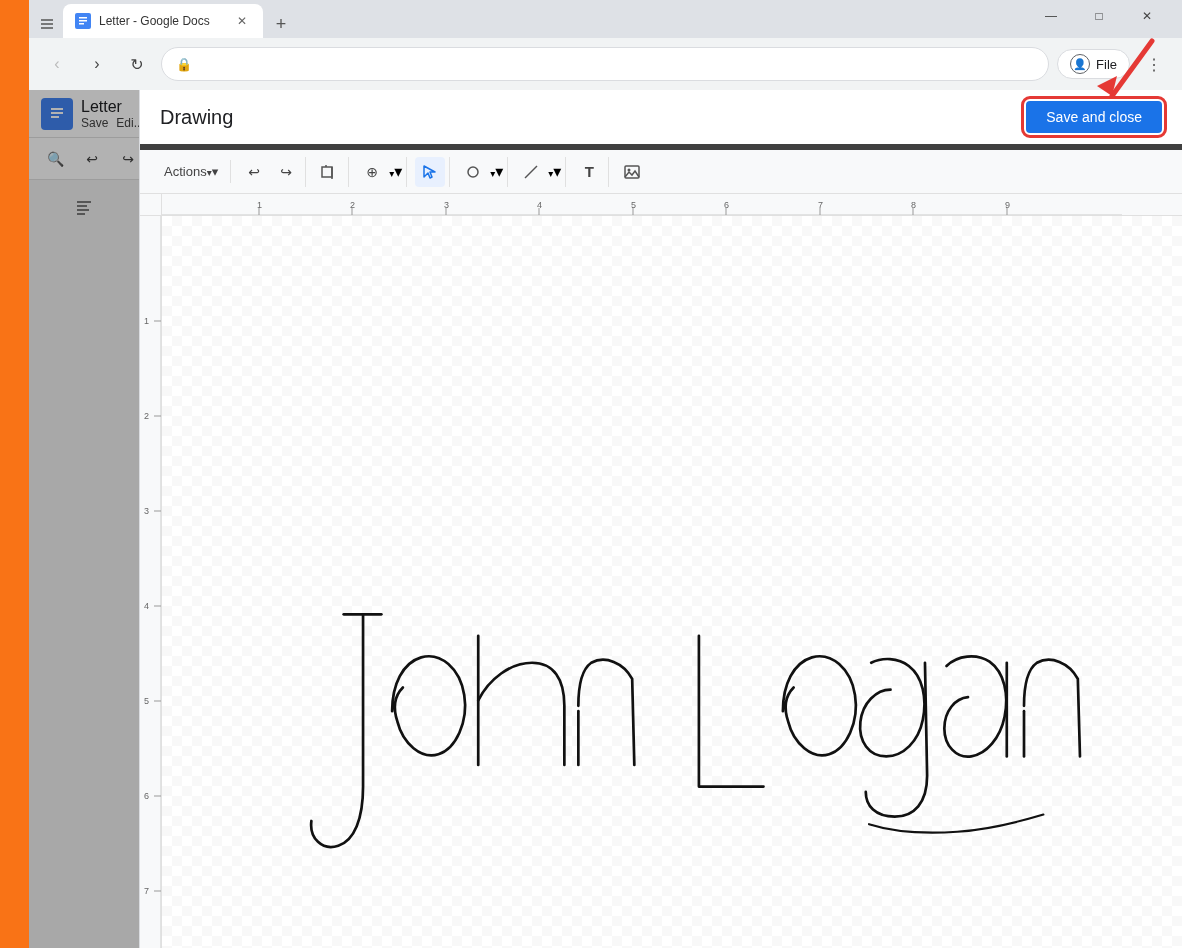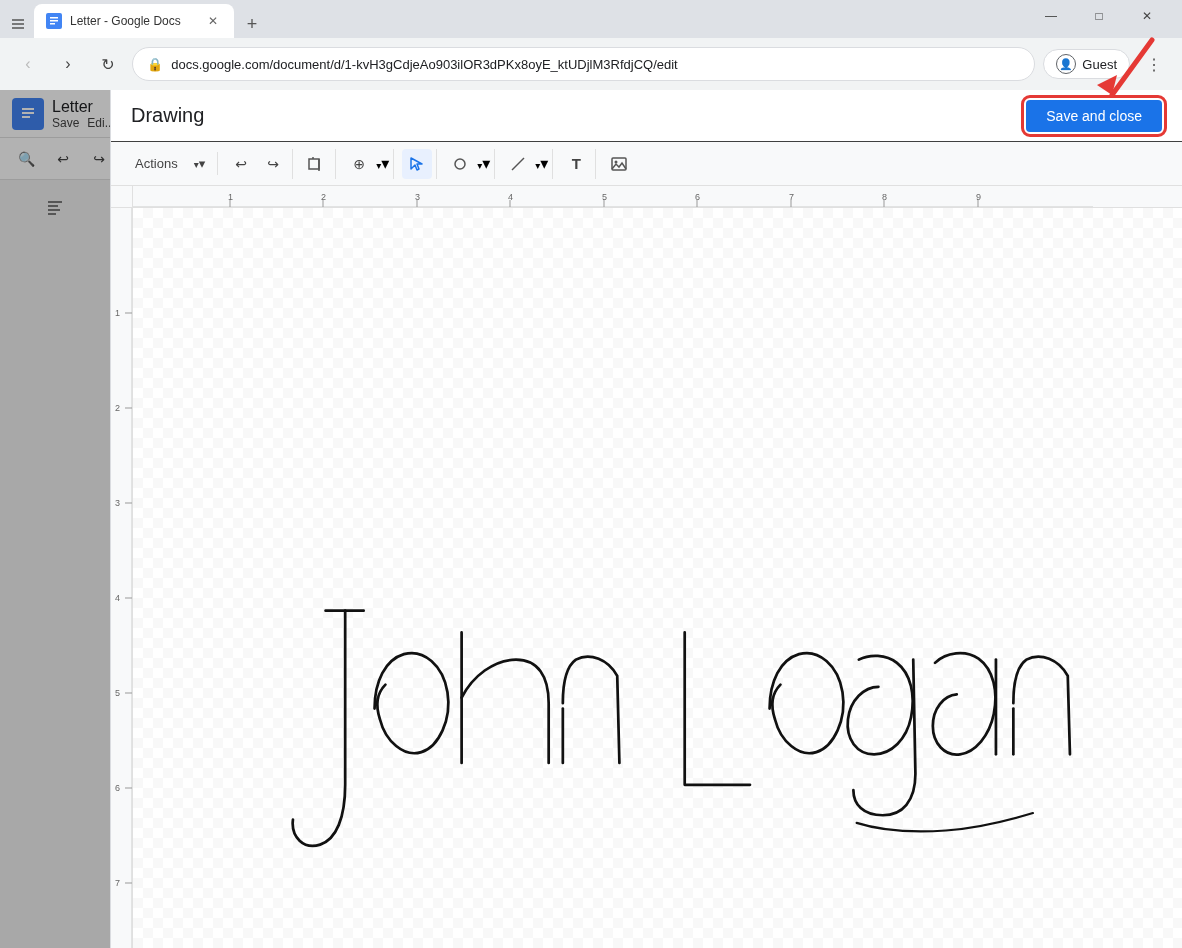--- a/index.html
+++ b/index.html
@@ -11,20 +11,21 @@
       background: #e8eaf0;
     }
 
     
     .browser-frame {
       width: 1182px;
       height: 948px;
       display: flex;
       flex-direction: column;
       background: #f97316;
+      padding-left: 29px;
     }
 
     
     .tab-bar {
       height: 38px;
       background: #dee1e6;
       display: flex;
       align-items: flex-end;
       padding: 0 8px;
       padding-left: 4px;
@@ -270,25 +271,25 @@
       right: 0;
       bottom: 0;
       background: white;
       z-index: 20;
       display: flex;
       flex-direction: column;
       border-left: 1px solid #dadce0;
     }
 
     .dialog-header {
-      height: 52px;
+      height: 60px;
       display: flex;
       align-items: center;
       padding: 0 20px;
-      border-bottom: 1px solid #404040;
+      border-bottom: 6px solid #404040;
       background: #fff;
     }
 
     .dialog-title {
       font-size: 20px;
       color: #202124;
       flex: 1;
     }
 
     .save-close-btn {
@@ -345,21 +346,21 @@
     .actions-btn {
       background: none;
       border: none;
       cursor: pointer;
       padding: 4px 8px;
       border-radius: 4px;
       font-size: 13px;
       color: #444;
       display: flex;
       align-items: center;
-      gap: 16px;
+      gap: 0;
     }
 
     
     .drawing-canvas-container {
       flex: 1;
       position: relative;
       overflow: hidden;
     }
 
     .ruler-corner {
@@ -505,25 +506,24 @@
       <div class="win-btn close">✕</div>
     </div>
   </div>
 
   <div class="address-bar-row">
     <div class="nav-btn disabled">‹</div>
     <div class="nav-btn">›</div>
     <div class="nav-btn">↻</div>
     <div class="address-bar">
       <span class="lock-icon">🔒</span>
-      <span class="address-text">docs.google.com/document/d/1-kvH3gCdjeAo903ilOR3dPKx8oyE_ktUDjlM3RfdjCQ/edit</span>
     </div>
     <div class="guest-btn">
       <div class="person-icon">👤</div>
-      <span>Guest</span>
+      <span>File</span>
     </div>
     <div class="menu-dots-btn">⋮</div>
   </div>
 
   <div class="main-content">
 
     <div class="docs-behind">
 
       <div class="docs-toolbar-top">
         <div class="docs-icon">

